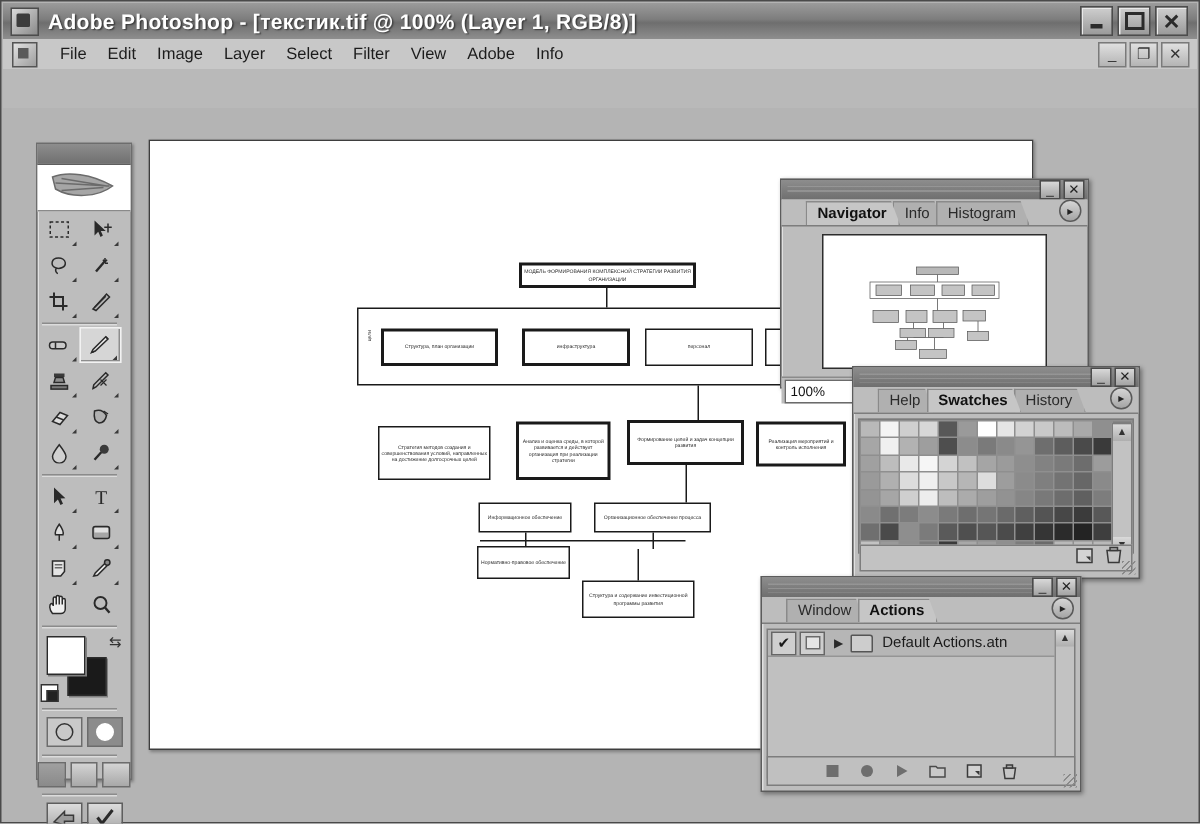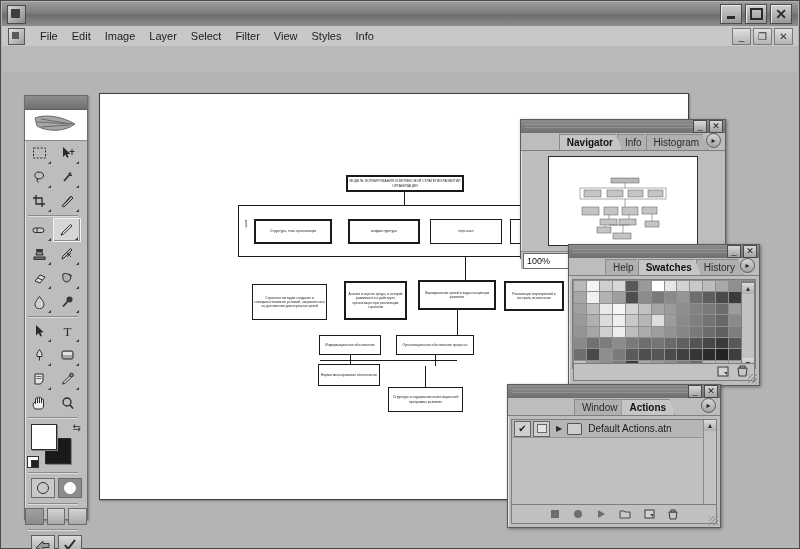--- a/index.html
+++ b/index.html
@@ -116,21 +116,21 @@
     box-shadow:inset 1px 1px 0 #e0e0e0, 1px 1px 3px rgba(0,0,0,.4);}
   .pal-title{height:13px;background:linear-gradient(to bottom,#8d8d8d,#6f6f6f);
     display:flex;align-items:center;padding-left:4px;}
   .pal-title .grip{flex:1;height:6px;
     background:repeating-linear-gradient(to bottom,#a4a4a4 0 1px,transparent 1px 3px);
     opacity:.55;}
   .pal-btn{width:12px;height:11px;margin-right:2px;background:linear-gradient(to bottom,#d8d8d8,#a2a2a2);
     border:1px solid #4a4a4a;display:flex;align-items:center;justify-content:center;
     font-size:9px;color:#222;line-height:1;}
   .tabs{height:17px;display:flex;align-items:flex-end;padding-left:16px;
-    background:#bdbdbd;border-bottom:1px solid #7d7d7d;position:relative;justify-content:center;}
+    background:#bdbdbd;border-bottom:1px solid #7d7d7d;position:relative;}
   .tab{height:15px;padding:0 8px 0 7px;font-size:10px;color:#2a2a2a;display:flex;
     align-items:center;background:#b0b0b0;border:1px solid #8a8a8a;border-bottom:none;
     margin-right:-5px;position:relative;
     clip-path:polygon(0 0, calc(100% - 6px) 0, 100% 100%, 0 100%);}
   .tab.active{background:#c6c6c6;font-weight:bold;color:#111;z-index:3;}
   .tab-menu{position:absolute;right:4px;bottom:2px;width:13px;height:13px;border-radius:50%;
     background:linear-gradient(to bottom,#d6d6d6,#a4a4a4);border:1px solid #595959;
     display:flex;align-items:center;justify-content:center;font-size:8px;color:#222;}
 
   
@@ -184,20 +184,21 @@
   .corner-grip{position:absolute;right:2px;bottom:2px;width:9px;height:9px;
     background:repeating-linear-gradient(135deg,#8a8a8a 0 1px,transparent 1px 3px);}
 </style>
 </head>
 <body>
 
 <div id="app">
 
   <div class="titlebar">
     <div class="ps-logo"></div>
+    <div class="title-text">Adobe Photoshop - [текстик.tif @ 100% (Layer 1, RGB/8)]</div>
     <div class="win-btns">
       <div class="wbtn">
           <span class="glyph-min"></span>
         </div>
       <div class="wbtn">
           <span class="glyph-max"></span>
         </div>
       <div class="wbtn">
           <span class="glyph-close">✕</span>
         </div>
@@ -206,21 +207,21 @@
 
   <div class="menubar">
     <div class="menu-icon"></div>
     <div class="menu-item">File</div>
     <div class="menu-item">Edit</div>
     <div class="menu-item">Image</div>
     <div class="menu-item">Layer</div>
     <div class="menu-item">Select</div>
     <div class="menu-item">Filter</div>
     <div class="menu-item">View</div>
-    <div class="menu-item">Styles</div>
+    <div class="menu-item">Adobe</div>
     <div class="menu-item">Info</div>
     <div class="menu-spacer"></div>
     <div class="doc-btns">
       <div class="dbtn">_</div>
       <div class="dbtn">❐</div>
       <div class="dbtn">✕</div>
     </div>
   </div>
 
   <div class="optionsbar"></div>

